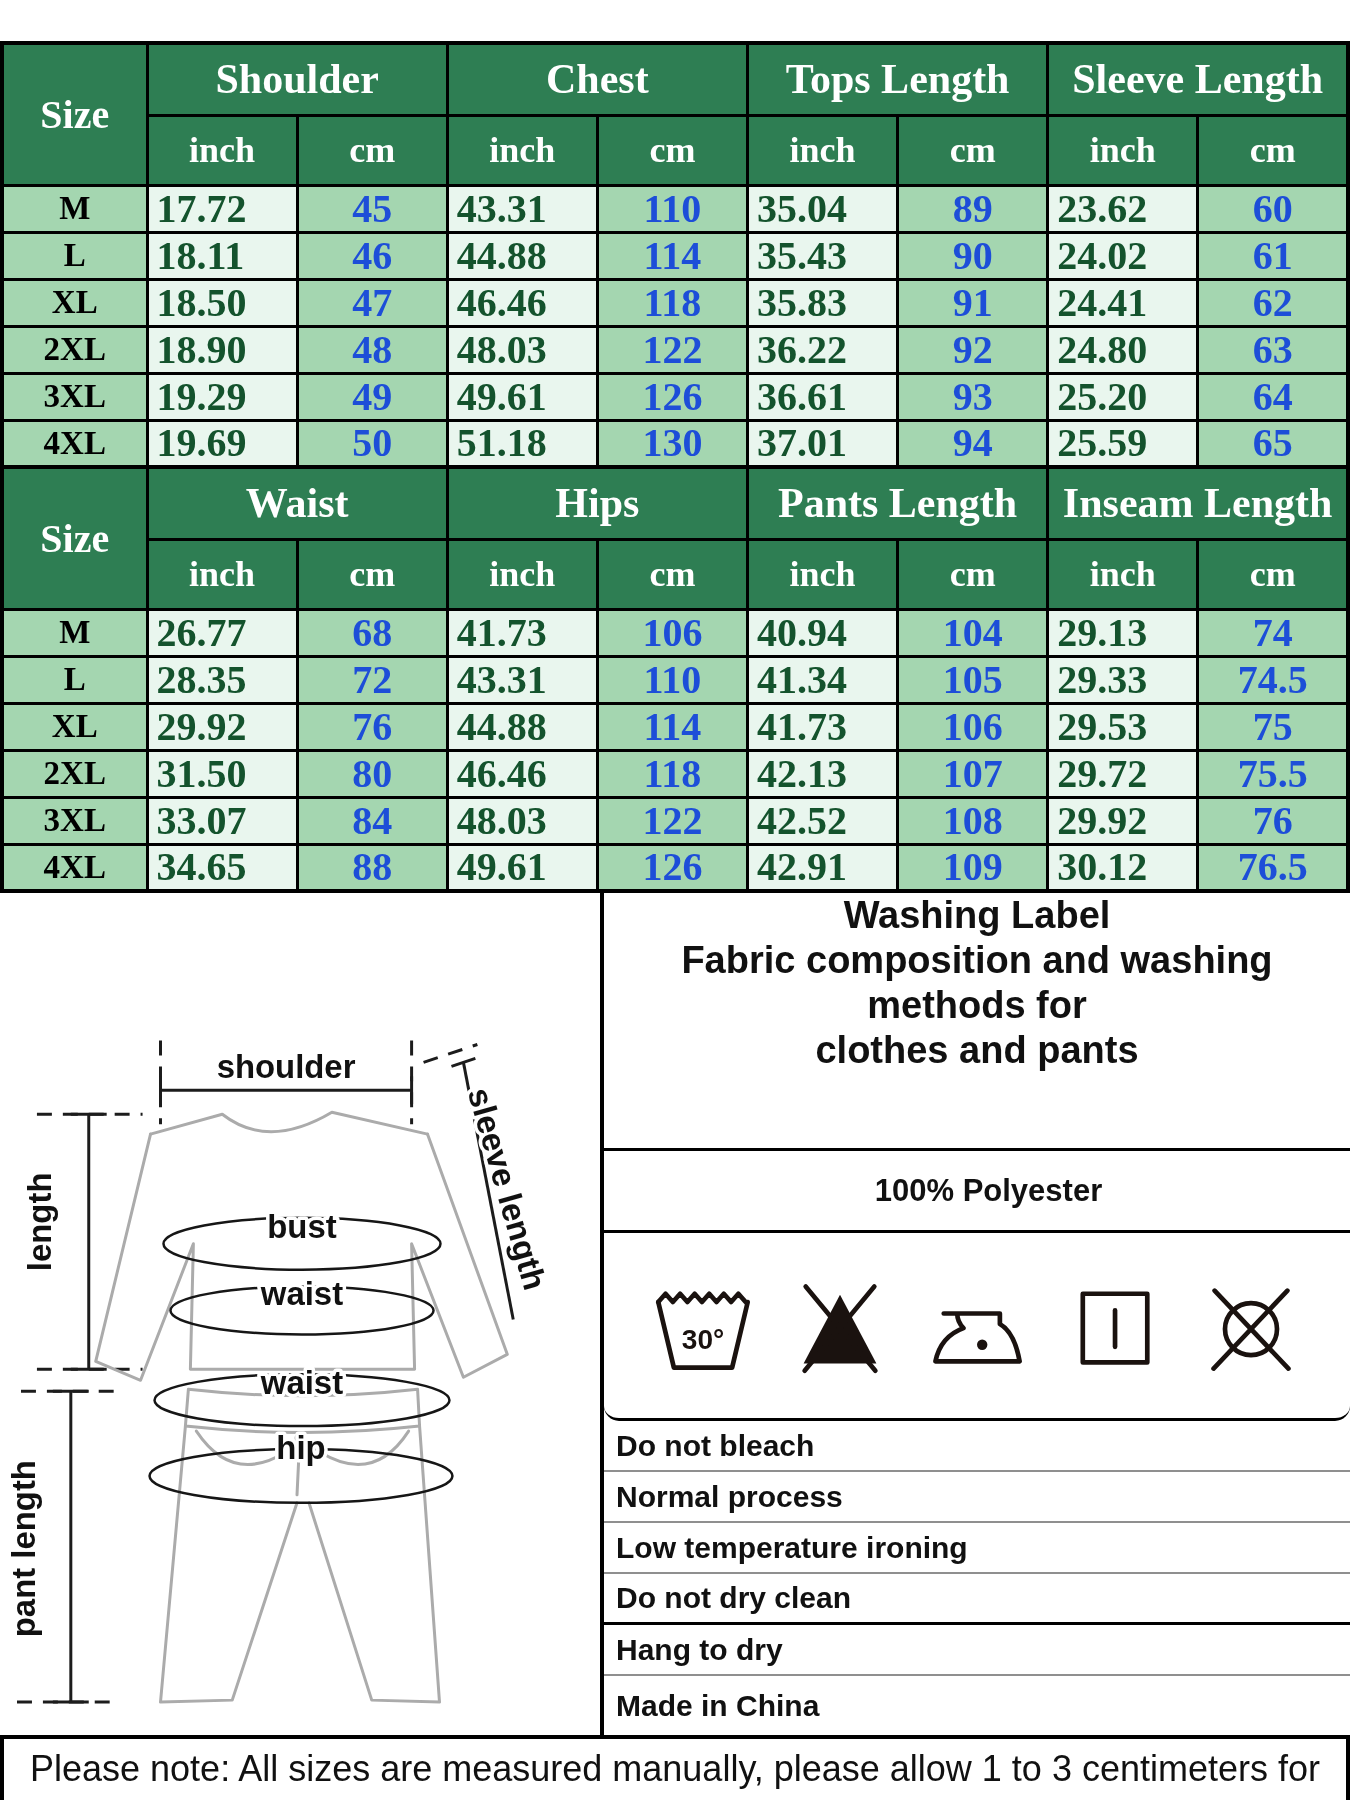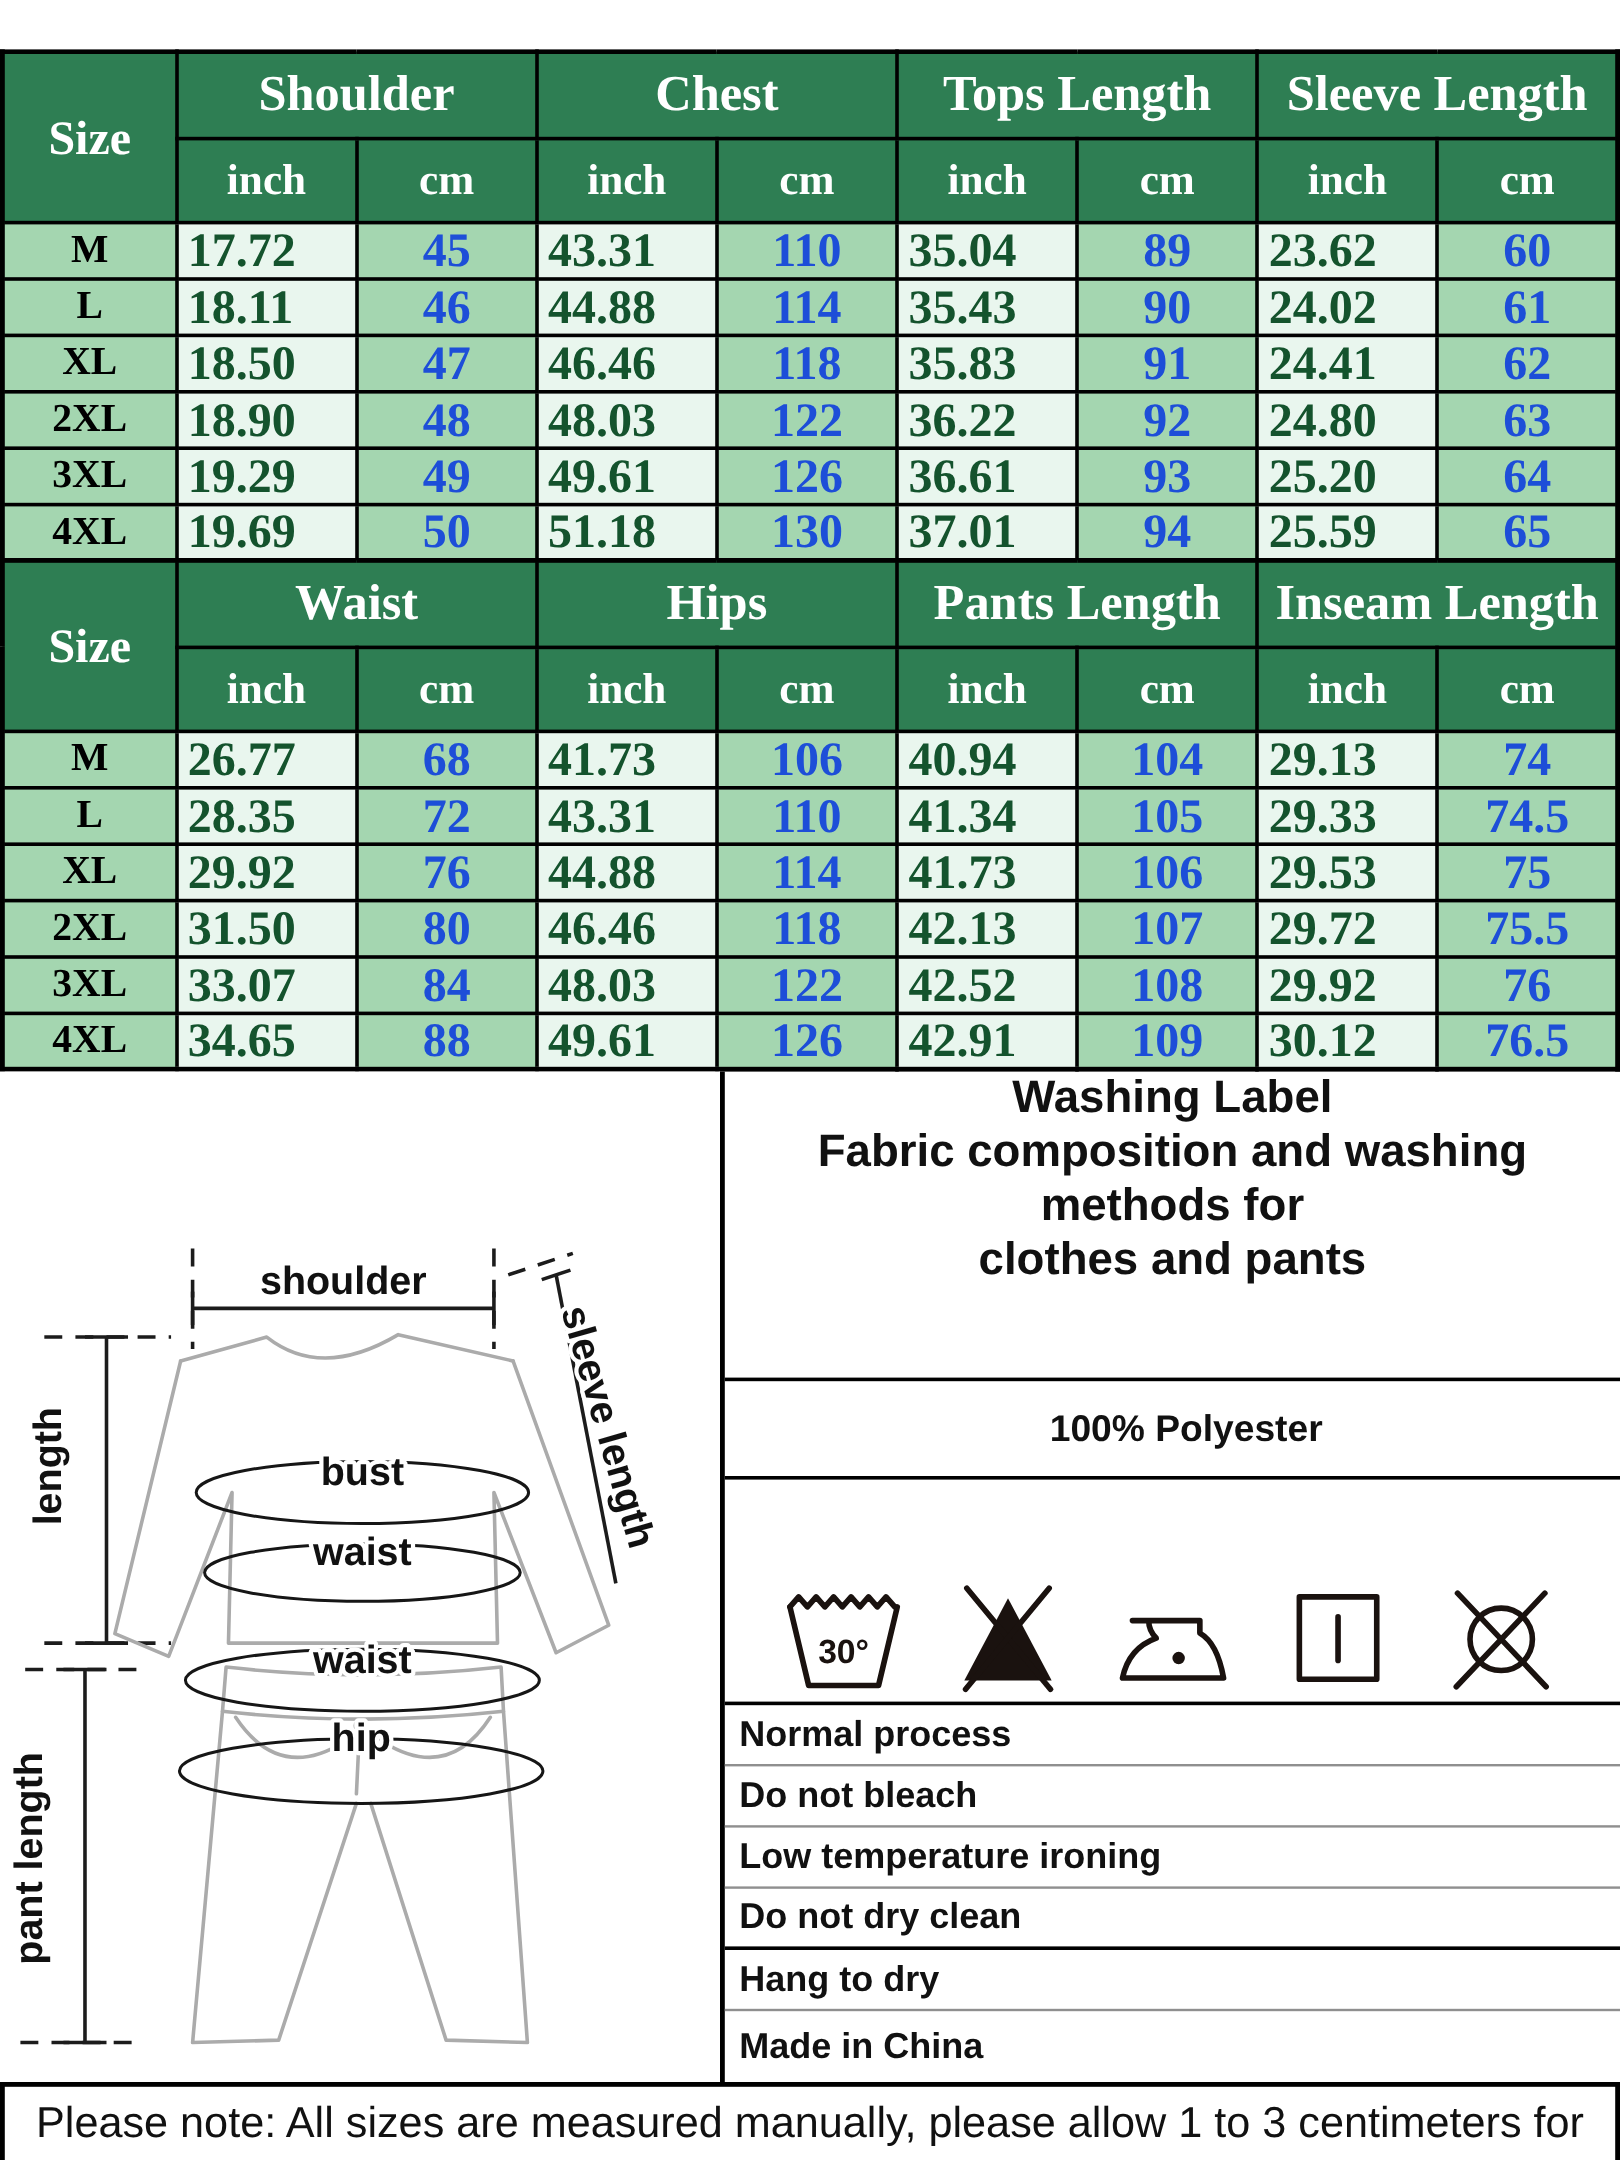--- a/index.html
+++ b/index.html
@@ -48,21 +48,21 @@
   .wash-header {
     height: 258px; border-bottom: 3px solid #000; text-align: center;
     font-weight: bold; font-size: 38px; line-height: 45px; 
   }
   .wash-fabric {
     height: 82px; border-bottom: 3px solid #000; text-align: center;
     font-weight: bold; font-size: 31px; display: flex; align-items: center; justify-content: center; padding-left: 23px;
   }
   .wash-icons {
     height: 188px; border-bottom: 3px solid #000;
-    display: flex; align-items: flex-end; justify-content: space-evenly; padding: 0 16px;
+    display: flex; align-items: center; justify-content: space-evenly; padding: 0 16px; border-radius: 15px;
   }
   .care-icon { width: 108px; height: 110px; display: flex; align-items: center; justify-content: center; }
   .instr-row {
     height: 51px; border-bottom: 2px solid #8f8f8f; font-weight: bold; font-size: 30px;
     display: flex; align-items: center; padding-left: 12px;
   }
   .instr-row.last { border-bottom: 3px solid #000; }
   .origin-row {
     flex: 1; font-weight: bold; font-size: 30px;
     display: flex; align-items: center; padding-left: 12px;
@@ -387,22 +387,22 @@
         </span>
         <span class="care-icon">
           <svg width="104" height="104" viewBox="0 0 100 100">
             <circle class="care" stroke-width="7" cx="50" cy="53" r="25"></circle>
             <line class="care" stroke-width="5" x1="15" y1="16" x2="86" y2="91"></line>
             <line class="care" stroke-width="5" x1="85" y1="16" x2="14" y2="91"></line>
           </svg>
         </span>
       </div>
 
+      <div class="instr-row">Do not bleach</div>
       <div class="instr-row">Normal process</div>
-      <div class="instr-row">Do not bleach</div>
       <div class="instr-row">Low temperature ironing</div>
       <div class="instr-row last">Do not dry clean</div>
       <div class="instr-row">Hang to dry</div>
       <div class="origin-row">Made in China</div>
     </div>
   </div>
 
   <div class="note-box">
     <div>Please note: All sizes are measured manually, please allow 1 to 3 centimeters for</div>
     <div>error.  (Note:1cm=0.39inch)</div>

